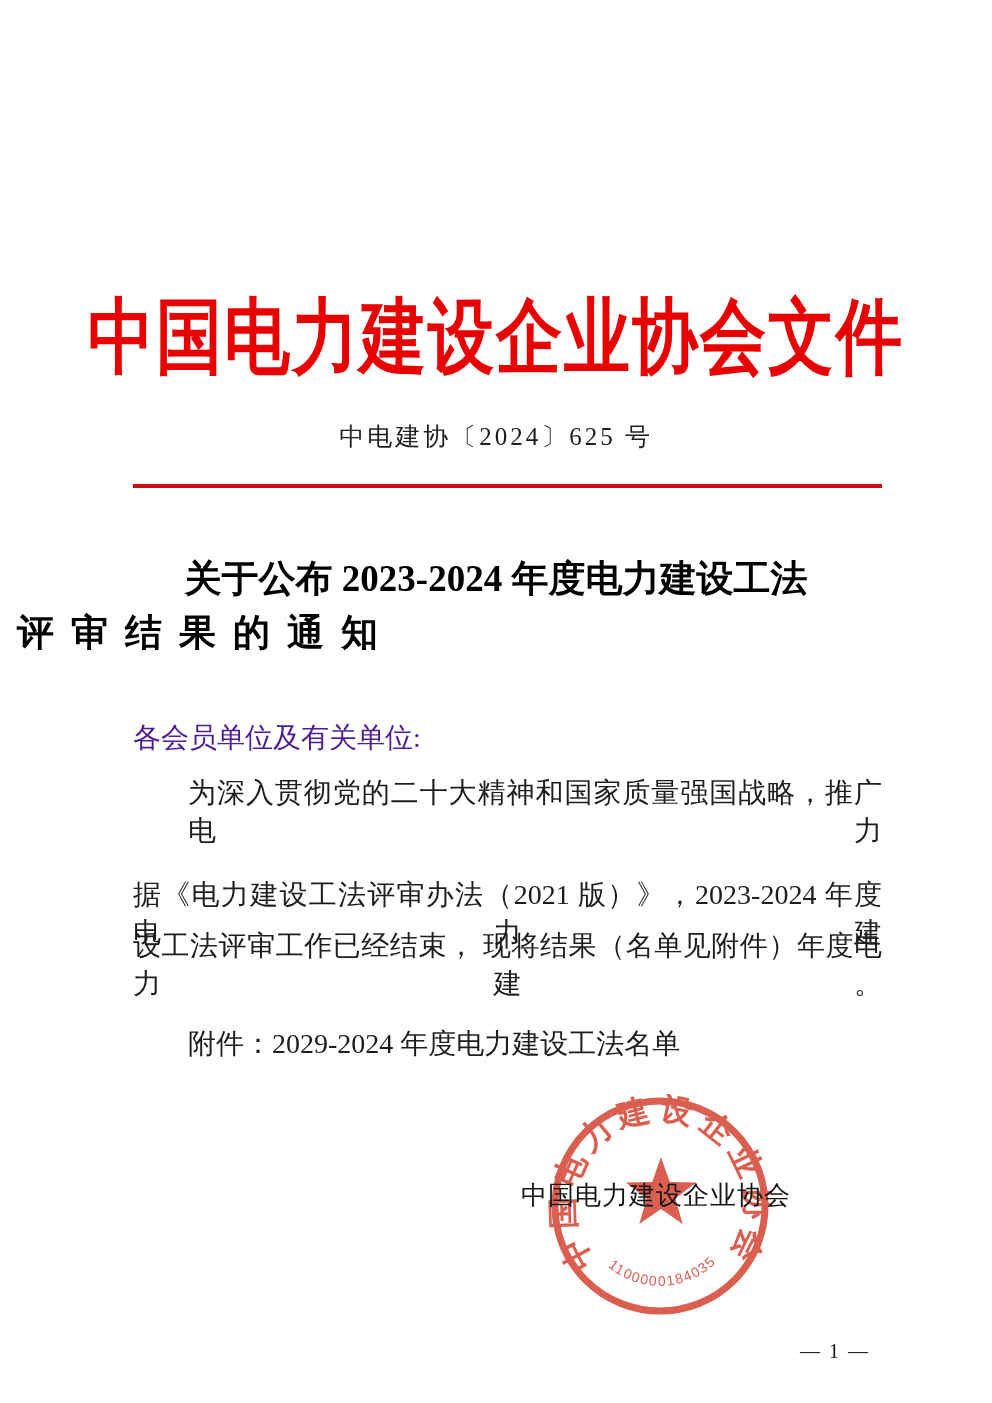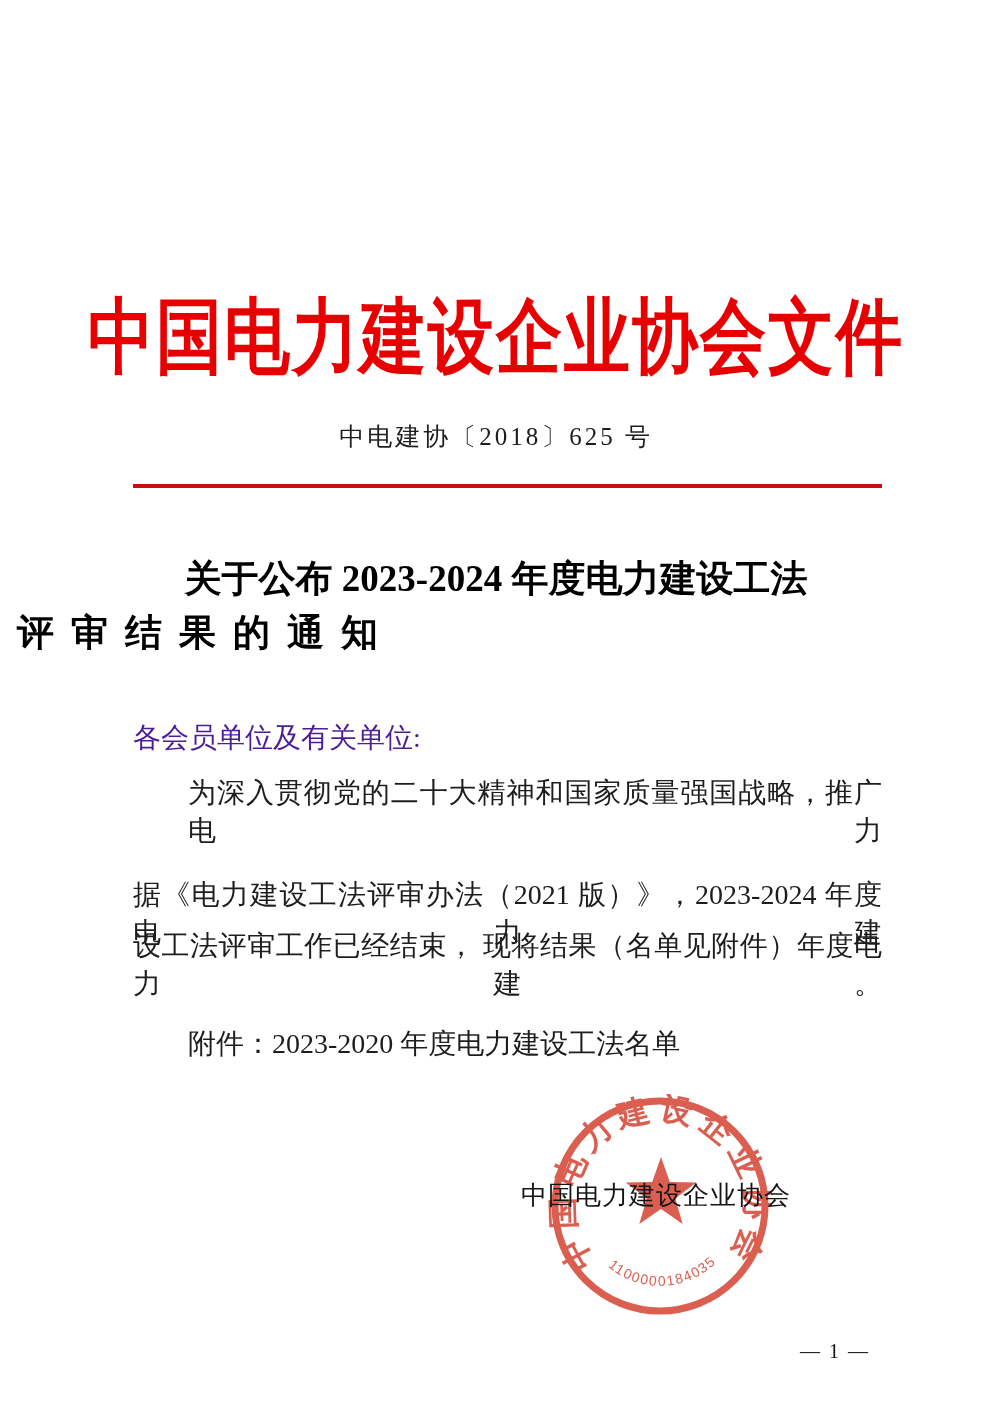--- a/index.html
+++ b/index.html
@@ -66,34 +66,34 @@
     letter-spacing:2px; color:#111;
   }
 </style>
 </head>
 <body>
 
 <div class="page">
 
   <div class="letterhead">中国电力建设企业协会文件</div>
 
-  <div class="doc-number">中电建协〔2018〕625 号</div>
+  <div class="doc-number">中电建协〔2024〕625 号</div>
 
   <div class="red-line"></div>
 
   <div class="title-l1">关于公布 2023-2024 年度电力建设工法</div>
   <div class="title-l2">评审结果的通知</div>
 
   <div class="salutation">各会员单位及有关单位:</div>
 
   <div class="body-line indent bl0">为深入贯彻党的二十大精神和国家质量强国战略，推广电力</div>
   <div class="body-line bl2">据《电力建设工法评审办法（2021 版）》，2023-2024 年度电力建</div>
   <div class="body-line bl3">设工法评审工作已经结束， 现将结果（名单见附件）年度电力建。</div>
 
-  <div class="attachment">附件：2023-2020 年度电力建设工法名单</div>
+  <div class="attachment">附件：2029-2024 年度电力建设工法名单</div>
 
   <svg class="seal" viewBox="0 0 224 224" aria-hidden="true">
     <defs>
       <path id="arcTop" d="M 51.2 172.8 A 86 86 0 1 1 172.8 172.8" fill="none"></path>
       <path id="arcBottom" d="M 52.6 165.5 A 80 80 0 0 0 171.4 165.5" fill="none"></path>
     </defs>
     <circle class="seal-ring" cx="112" cy="112" r="105"></circle>
     <text class="seal-ring-text">
       <textPath href="#arcTop" startOffset="6">中国电力建设企业协会</textPath>
     </text>

